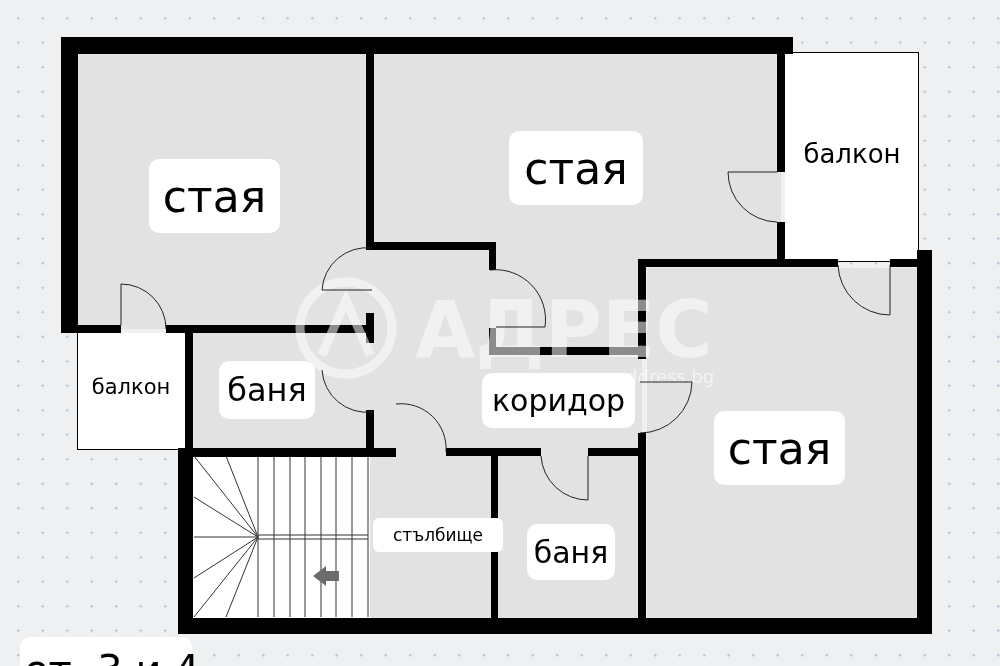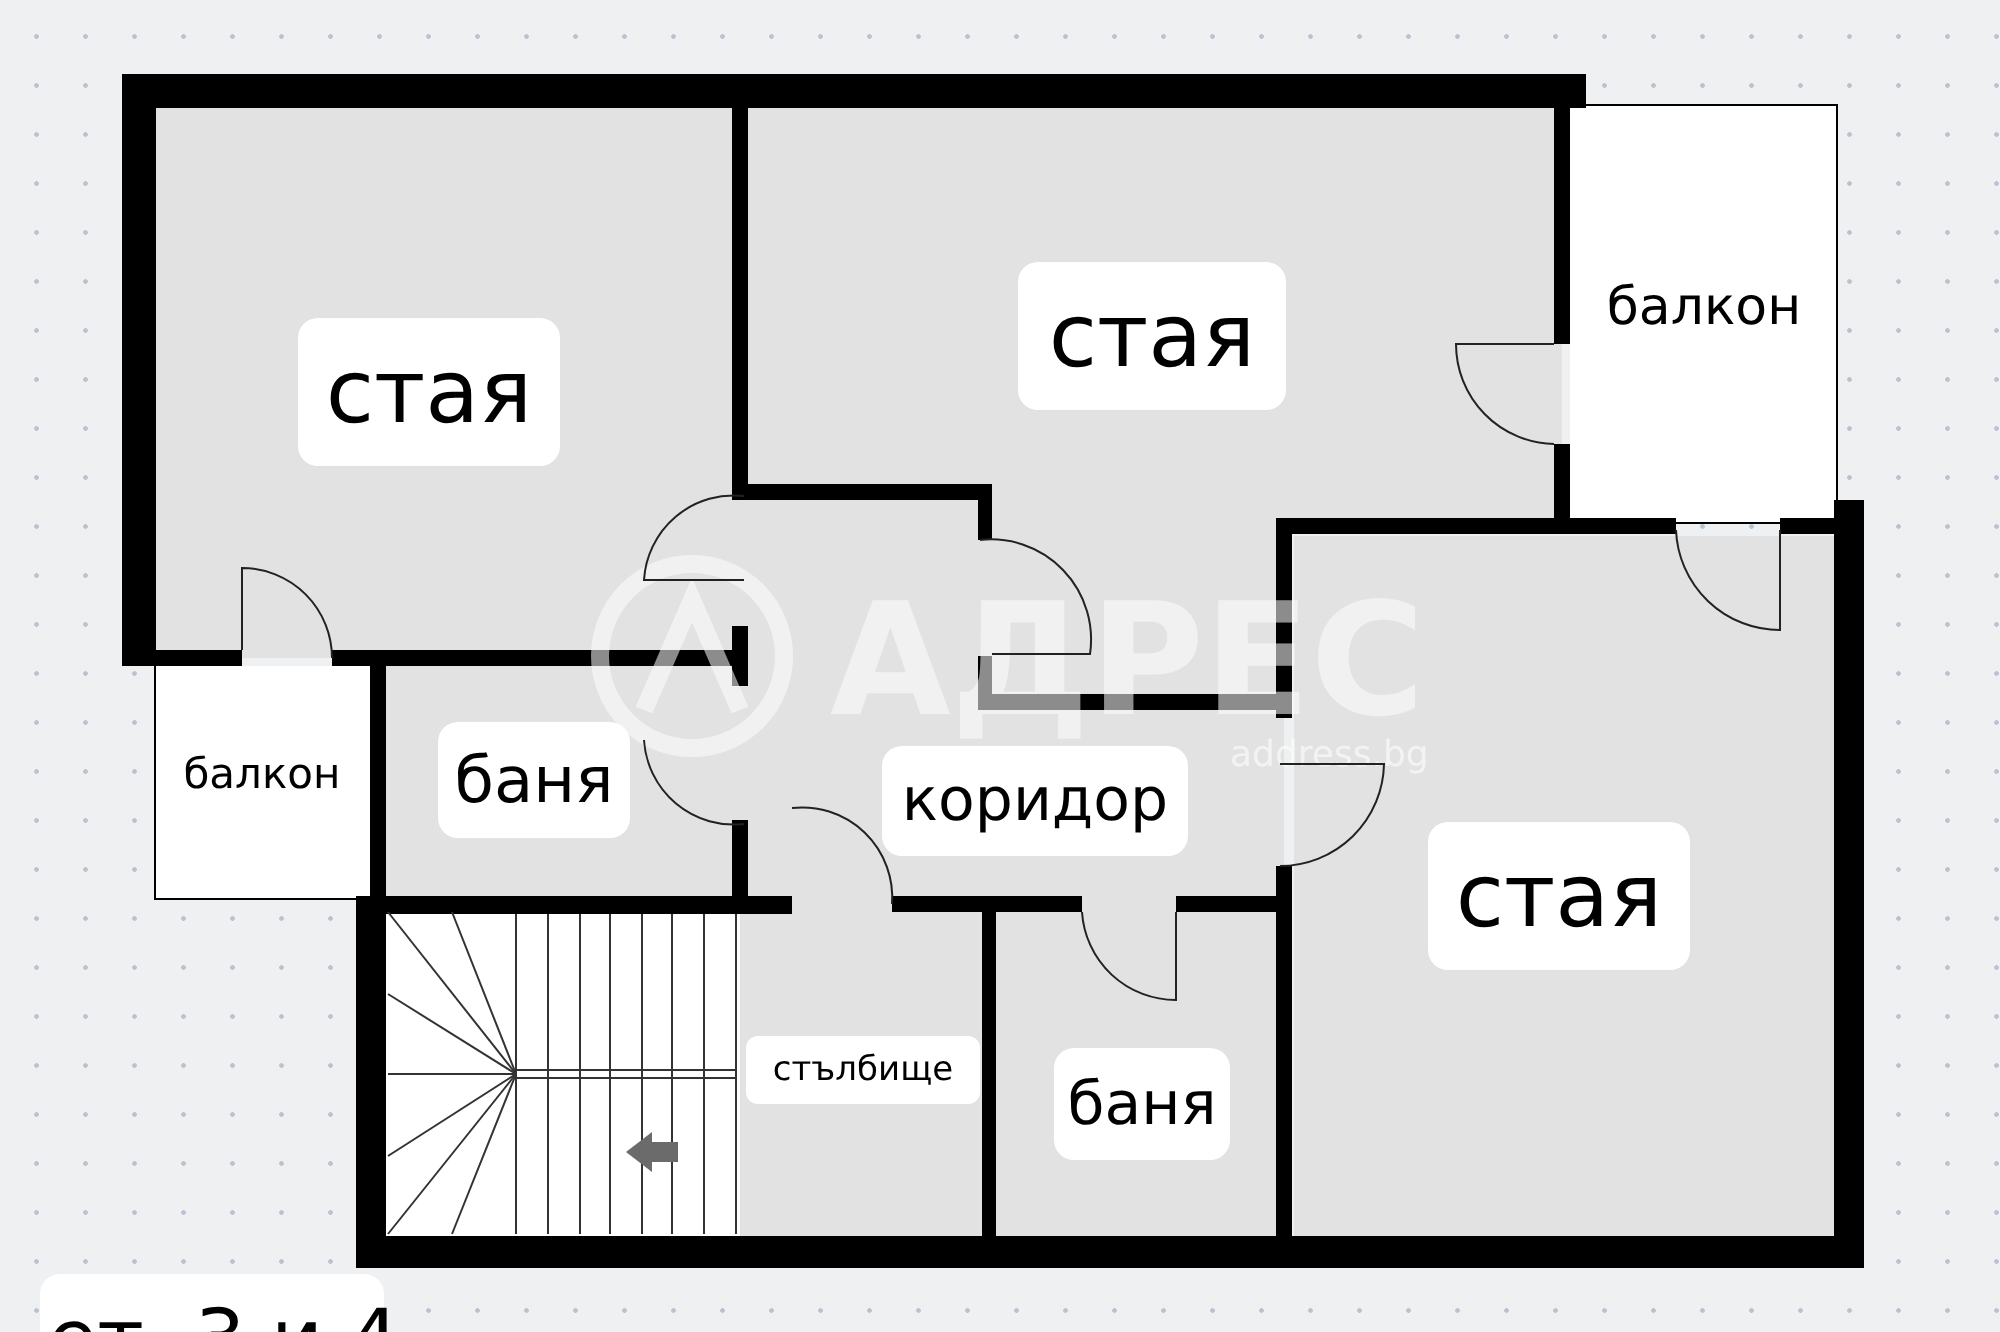--- a/index.html
+++ b/index.html
@@ -115,16 +115,16 @@
   <path d="M313 576 L326 566 L326 571 L339 571 L339 581 L326 581 L326 586 Z" fill="#6b6b6b"></path>
 </svg>
 
 <div class="label" style="left:149px;top:159px;width:131px;height:74px;font-size:44px;">стая</div>
 <div class="label" style="left:509px;top:131px;width:134px;height:74px;font-size:44px;">стая</div>
 <div class="label" style="left:714px;top:411px;width:131px;height:74px;font-size:44px;">стая</div>
 <div class="plain" style="left:788px;top:137px;width:128px;height:34px;font-size:26px;">балкон</div>
 <div class="plain" style="left:78px;top:372px;width:106px;height:30px;font-size:21px;">балкон</div>
 <div class="label" style="left:219px;top:361px;width:96px;height:58px;font-size:32px;">баня</div>
 <div class="label" style="left:527px;top:524px;width:88px;height:56px;font-size:30px;">баня</div>
-<div class="label" style="left:441px;top:373px;width:153px;height:55px;font-size:30px;">коридор</div>
-<div class="label" style="left:373px;top:518px;width:117px;height:34px;font-size:17px;border-radius:6px;">стълбище</div>
+<div class="label" style="left:482px;top:373px;width:153px;height:55px;font-size:30px;">коридор</div>
+<div class="label" style="left:373px;top:518px;width:130px;height:34px;font-size:17px;border-radius:6px;">стълбище</div>
 
 <div class="label" style="left:20px;top:637px;width:172px;height:60px;font-size:40px;justify-content:flex-start;padding-left:4px;align-items:flex-start;padding-top:10px;box-sizing:border-box;">ет. 3 и 4</div>
 
 </body></html>

